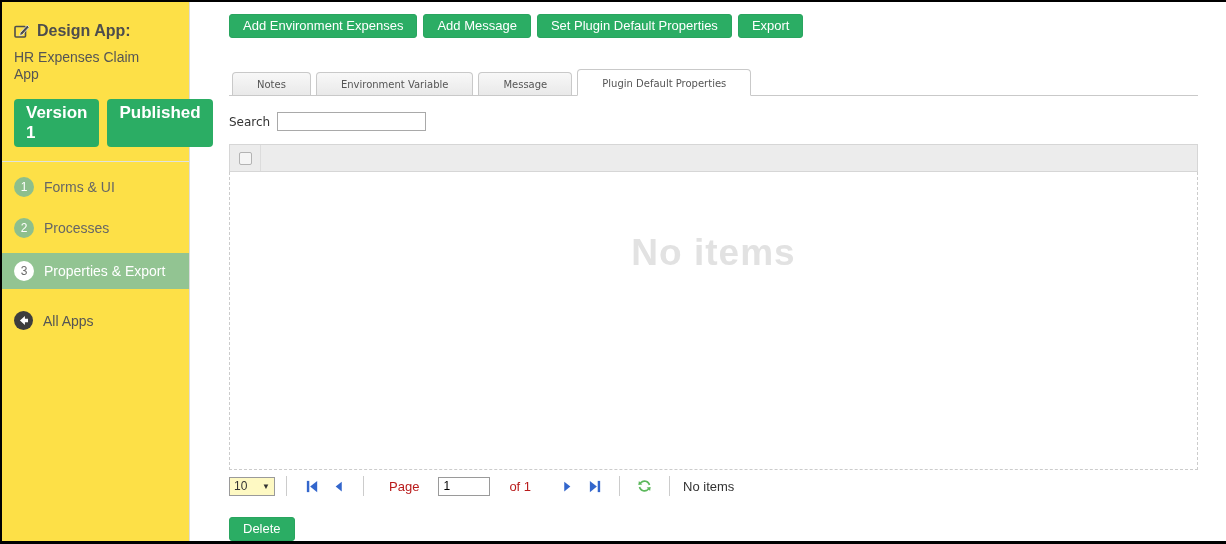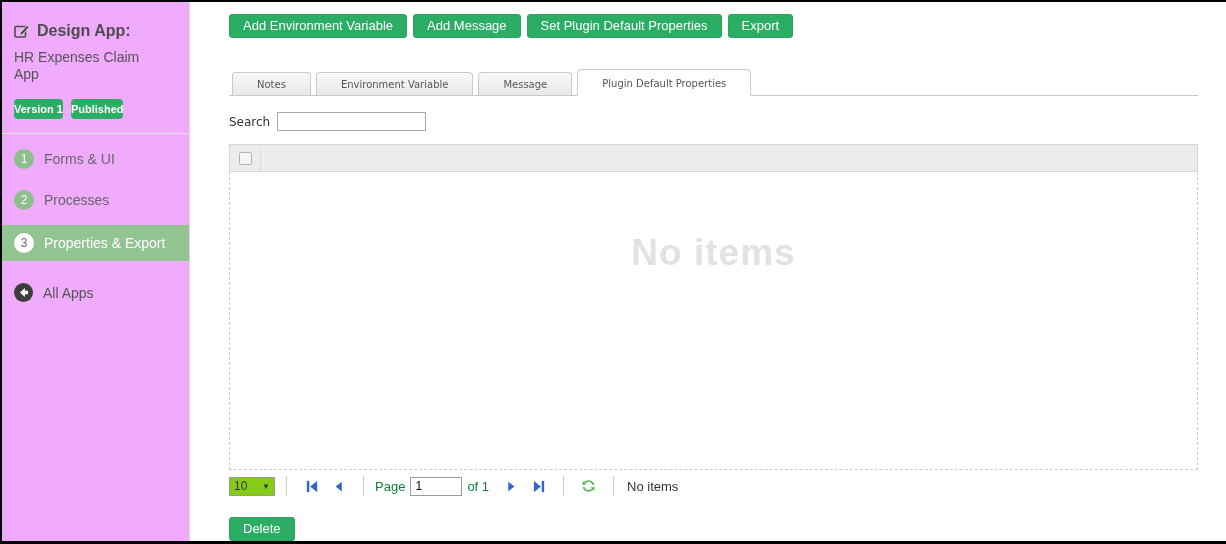--- a/index.html
+++ b/index.html
@@ -13,31 +13,31 @@
     border-left: 2px solid #000;
     border-bottom: 3px solid #000;
     background: #fff;
     overflow: hidden;
   }
 
   
   .sidebar {
     position: absolute; left:0; top:0; bottom:0;
     width: 188px;
-    background: #f0abfc;
+    background: #fde047;
     border-right: 1px solid #ddd;
   }
   .sidebar-header { padding: 20px 12px 14px 12px; border-bottom: 1px solid #e0e3df; }
   .app-title-row { display:flex; align-items:center; gap:7px; }
   .app-title { font-size: 16px; font-weight: bold; color:#4d4d4d; }
   .app-name { margin-top: 9px; font-size: 14px; color:#555; line-height: 17px; width: 140px; }
   .badges { margin-top: 16px; display:flex; gap:8px; }
   .badge {
-    background:#2bad64; color:#fff; font-size:11px; font-weight:bold;
-    padding: 4px 0; border-radius: 4px; cursor: pointer;
+    background:#2bad64; color:#fff; font-size:17px; font-weight:bold;
+    padding: 4px 12px; border-radius: 4px; cursor: pointer;
   }
   .menu { list-style:none; margin-top: 6px; }
   .menu-item {
     display:flex; align-items:center; gap:10px;
     padding: 6px 12px; margin-top: 9px;
     font-size: 14px; color:#666; cursor:pointer;
   }
   .menu-item .num {
     width:20px; height:20px; border-radius:50%;
     background:#8dbf8d; color:#fff; font-size:12px;
@@ -115,27 +115,27 @@
   .empty-watermark {
     position:absolute; top:60px; left:0; right:0;
     text-align:center; font-size:37px; font-weight:bold;
     color:#e2e2e2; letter-spacing:1px;
   }
 
   
   .pager { display:flex; align-items:center; margin-top:5px; height:22px; }
   .page-size {
     display:flex; align-items:center; justify-content:space-between;
-    width:46px; height:19px; border:1px solid #9a9a9a; background:#84cc16;
+    width:46px; height:19px; border:1px solid #9a9a9a; background:#fef9c3;
     font-size:12px; padding:0 4px; cursor:pointer;
   }
   .page-size .caret { font-size:8px; color:#333; }
   .pager-sep { width:1px; height:20px; background:#ccc; margin:0 11px; }
   .pager-ico { width:17px; height:16px; margin:0 5px; cursor:pointer; display:flex; align-items:center; justify-content:center; }
-  .pager-label { font-size:13px; color:#15803d; margin:0 0; }
+  .pager-label { font-size:13px; color:#b91c1c; margin:0 14px; }
   .page-input {
     width:52px; height:19px; border:1px solid #9a9a9a; font-size:12px;
     padding:0 4px; margin:0 5px; outline:none;
   }
   .pager-status { font-size:13px; color:#333; margin-left:2px; }
 
   .delete-row { margin-top:20px; }
 
   .icon { display:inline-flex; align-items:center; justify-content:center; }
 </style>
@@ -184,21 +184,21 @@
           <path d="M9.2 4.2 L5 8 L9.2 11.8 L9.2 9.4 L11.8 9.4 L11.8 6.6 L9.2 6.6 Z" fill="#fff"></path>
         </svg>
       </span>
       <span>All Apps</span>
     </div>
   </div>
 
   <div class="main">
 
     <div class="toolbar">
-      <button class="btn-green">Add Environment Variable</button>
+      <button class="btn-green">Add Environment Expenses</button>
       <button class="btn-green">Add Message</button>
       <button class="btn-green">Set Plugin Default Properties</button>
       <button class="btn-green">Export</button>
     </div>
 
     <div class="tabs">
       <div class="tab">Notes</div>
       <div class="tab">Environment Variable</div>
       <div class="tab">Message</div>
       <div class="tab active">Plugin Default Properties</div>

